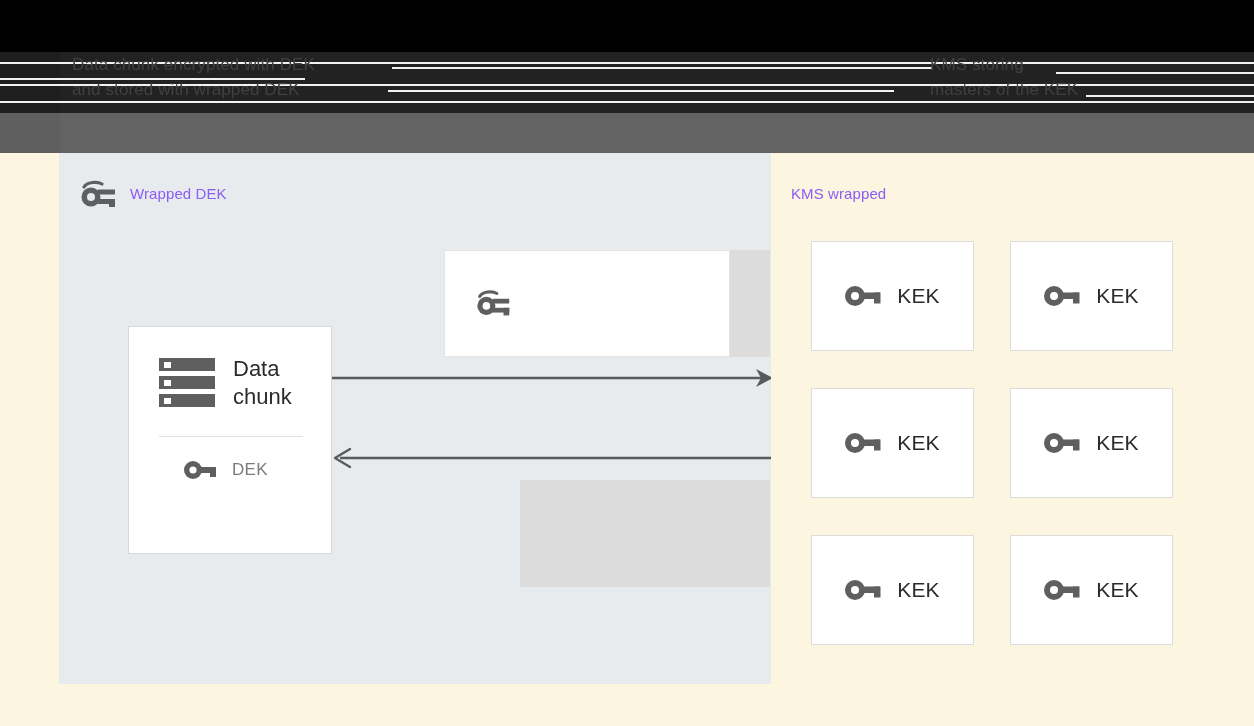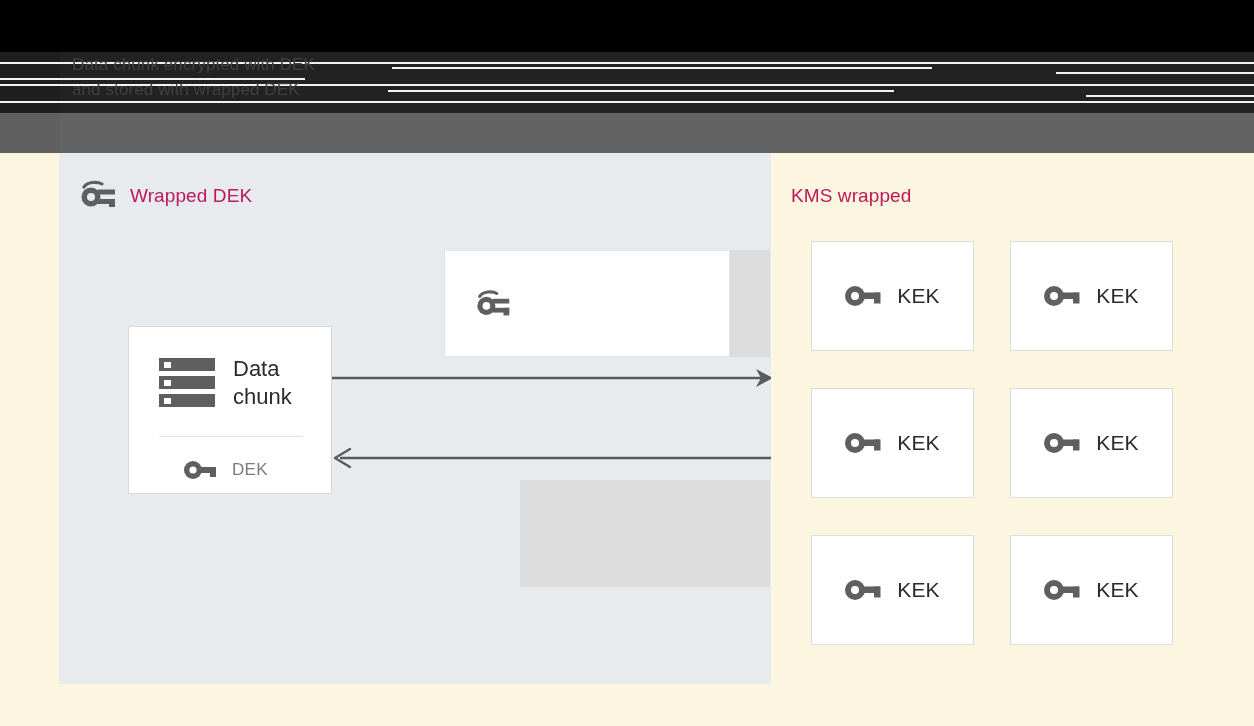--- a/index.html
+++ b/index.html
@@ -80,41 +80,41 @@
   }
   .panel-right {
     position: absolute;
     left: 771px; top: 153px;
     width: 483px; height: 531px;
     background: #fcf5e0;
   }
 
   .panel-title {
     position: absolute;
-    font-size: 19px;
-    color: #be185d;
+    font-size: 15px;
+    color: #8b5cf6;
     letter-spacing: 0.1px;
   }
   .panel-title.left  { left: 130px; top: 185px; }
   .panel-title.right { left: 791px; top: 185px; }
 
   .title-icon {
     position: absolute;
     left: 78px; top: 180px;
     width: 42px; height: 30px;
   }
 
   
   .key-icon svg, .title-icon svg, .db-icon svg { display: block; }
 
   
   .card-datachunk {
     position: absolute;
     left: 128px; top: 326px;
-    width: 204px; height: 168px;
+    width: 204px; height: 228px;
     background: #ffffff;
     border: 1px solid #d8d8d8;
     box-sizing: border-box;
   }
   .dc-row {
     position: absolute;
     left: 30px; top: 28px;
     display: flex;
     align-items: center;
     gap: 18px;
@@ -215,20 +215,22 @@
   <div class="streak" style="left:392px; top:67px; width:540px;"></div>
   <div class="streak" style="left:1056px;top:72px; width:198px;"></div>
   <div class="streak" style="left:0;    top:78px; width:305px;"></div>
   <div class="streak" style="left:0;    top:84px; width:1254px;"></div>
   <div class="streak" style="left:388px;top:90px; width:506px;"></div>
   <div class="streak" style="left:1086px;top:95px;width:168px;"></div>
   <div class="streak" style="left:0;    top:101px;width:1254px;"></div>
 
   <div class="header-text left">Data chunk encrypted with DEK
 and stored with wrapped DEK</div>
+  <div class="header-text right">KMS storing
+masters of the KEK</div>
 
   <div class="band-grey"></div>
   <div class="band-grey-inner"></div>
 
   <div class="panel-left"></div>
 
   <div class="title-icon">
     <svg width="42" height="30" viewBox="0 0 42 30">
       <path d="M6 7 C9 2, 19 1, 24 4" stroke="#5f5f5f" stroke-width="3.2" fill="none" stroke-linecap="round"></path>
       <circle cx="13" cy="17" r="9.5" fill="#5f5f5f"></circle>

